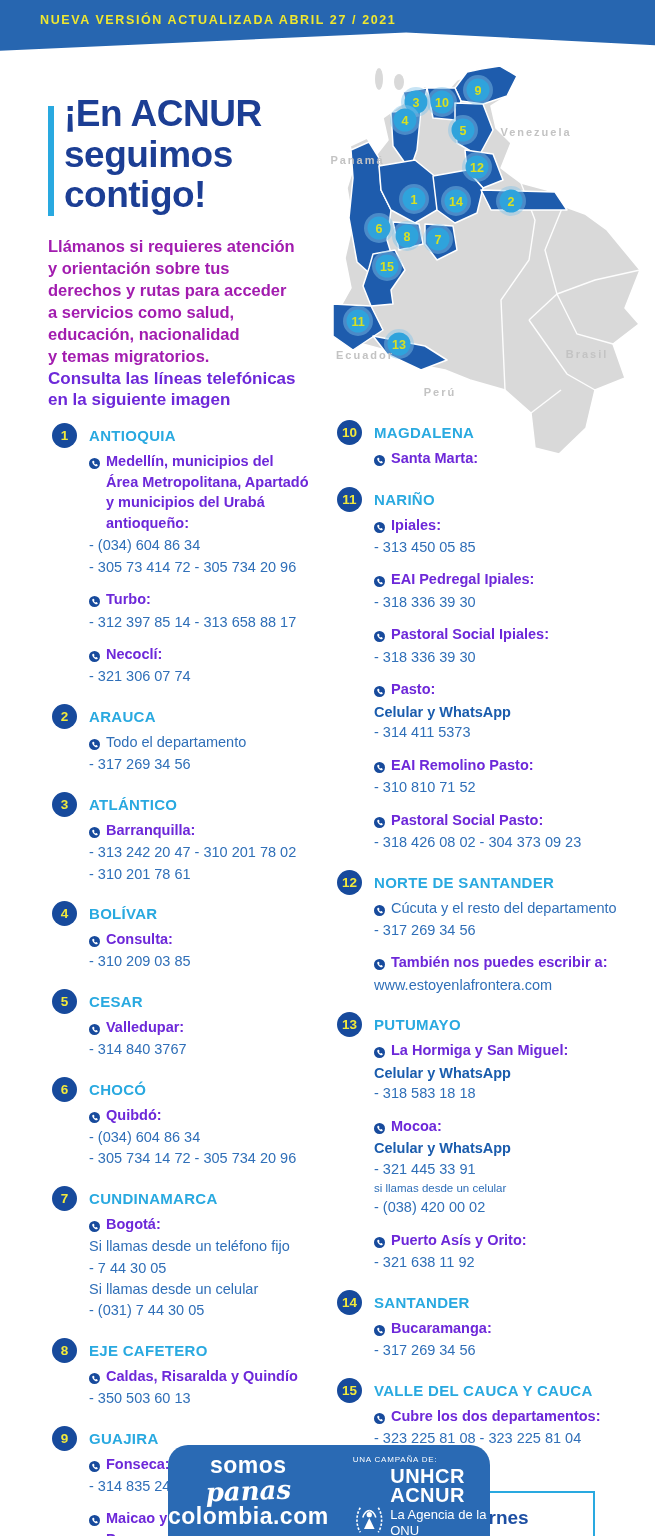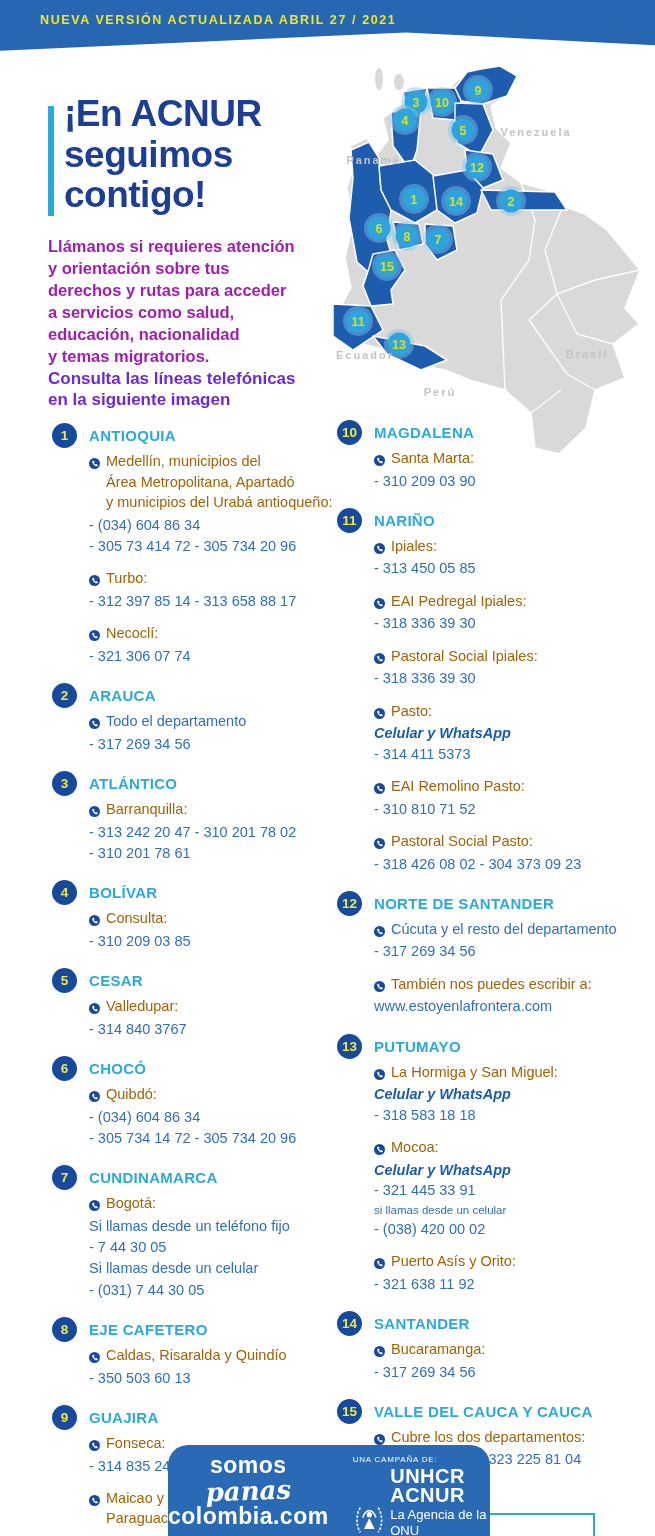--- a/index.html
+++ b/index.html
@@ -35,26 +35,26 @@
   .col{position:absolute;}
   .col-left{left:52px;top:424px;width:288px;}
   .col-right{left:337px;top:421px;width:300px;}
   .dept{display:flex;gap:12px;margin-bottom:17px;}
   .badge{flex:0 0 auto;width:25px;height:25px;border-radius:50%;background:#174A9C;
          color:#F2E93C;font-size:13.5px;font-weight:bold;display:flex;align-items:center;
          justify-content:center;margin-top:-1px;}
   .dept-body{width:252px;}
   .dept-name{margin:0 0 4px 0;color:#29A9E0;font-size:15px;font-weight:bold;
              letter-spacing:0.3px;line-height:23px;}
-  .entry-head{display:flex;gap:6px;align-items:flex-start;color:#a16207;font-size:14.5px;
-              font-weight:normal;line-height:1.42;margin:11px 0 2px 0;}
+  .entry-head{display:flex;gap:6px;align-items:flex-start;color:#6d28d9;font-size:14.5px;
+              font-weight:bold;line-height:1.42;margin:11px 0 2px 0;}
   .entry-head.reg{font-weight:normal;color:#2F6FB8;}
   .entry-head .picon{flex:0 0 auto;width:11px;height:11px;margin-top:3px;}
   .entry-head .txt{white-space:pre-line;}
-  .entry-bold{color:#1A5CAD;font-size:14.5px;font-weight:bold;line-height:1.42;font-style:italic;}
+  .entry-bold{color:#1A5CAD;font-size:14.5px;font-weight:bold;line-height:1.42;}
   .entry-line{color:#2F6FB8;font-size:14.5px;line-height:1.47;white-space:pre-line;}
   .entry-link{color:#2F6FB8;font-size:14.5px;line-height:1.47;text-decoration:none;}
   .entry-small{color:#2F6FB8;font-size:11.5px;line-height:1.5;}
   .blocks > .entry-head:first-child{margin-top:3px;}
 
   
   .hours-box{margin:42px 0 0 26px;width:200px;border:2px solid #29A9E0;background:#fff;
              padding:13px 8px 12px 20px;}
   .hours-main{color:#1D4FA3;font-size:19px;font-weight:bold;line-height:1.27;}
 
@@ -163,21 +163,21 @@
 
   <div class="map-marker" style="left: 182px; top: 109px;">12</div>
 
   <div class="map-marker" style="left: 104px; top: 286px;">13</div>
 
   <div class="map-marker" style="left: 161px; top: 143px;">14</div>
 
   <div class="map-marker" style="left: 92px; top: 208px;">15</div>
 </div>
     <div id="map-labels">
-  <div class="country-label" style="left: 56px; top: 102px; padding-left: 45px;">Panamá</div>
+  <div class="country-label" style="left: 40px; top: 102px; padding-left: 45px;">Panamá</div>
 
   <div class="country-label" style="left: 241px; top: 74px;">Venezuela</div>
 
   <div class="country-label" style="left: 70px; top: 297px;">Ecuador</div>
 
   <div class="country-label" style="left: 292px; top: 296px;">Brasil</div>
 
   <div class="country-label" style="left: 145px; top: 334px;">Perú</div>
 </div>
   </div>
@@ -376,21 +376,20 @@
     <div class="dept-body">
       <h3 class="dept-name">MAGDALENA</h3>
       <div class="blocks">
               <div class="entry-head">
                 <span class="picon"><svg viewBox="0 0 12 12" width="11" height="11">
                     <circle cx="6" cy="6" r="6" fill="#174A9C"></circle>
                     <path d="M4 3.4c.5-.5 1-.4 1.3 0l.6.8c.2.3.1.7-.2 1l-.3.3c.4.7 1 1.3 1.7 1.7l.3-.3c.3-.3.7-.4 1-.2l.8.6c.4.3.5.8 0 1.3-.5.5-1.5.6-2.5 0-1.2-.7-2.2-1.7-2.8-2.9-.5-1-.4-2 .1-2.3z" fill="#fff"></path>
                   </svg></span>
                 <span class="txt">Santa Marta:</span>
               </div>
-              <div class="entry-line">- 310 209 03 90</div>
             </div>
     </div>
   </section>
 
   <section class="dept">
     <div class="badge">11</div>
     <div class="dept-body">
       <h3 class="dept-name">NARIÑO</h3>
       <div class="blocks">
               <div class="entry-head">

